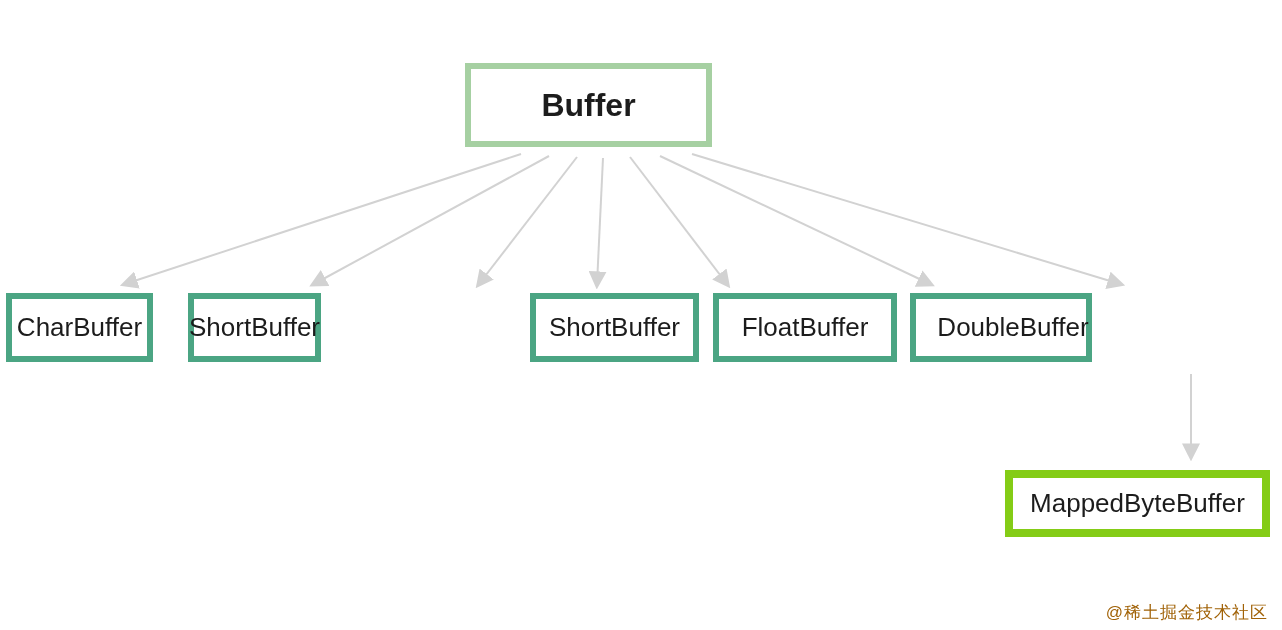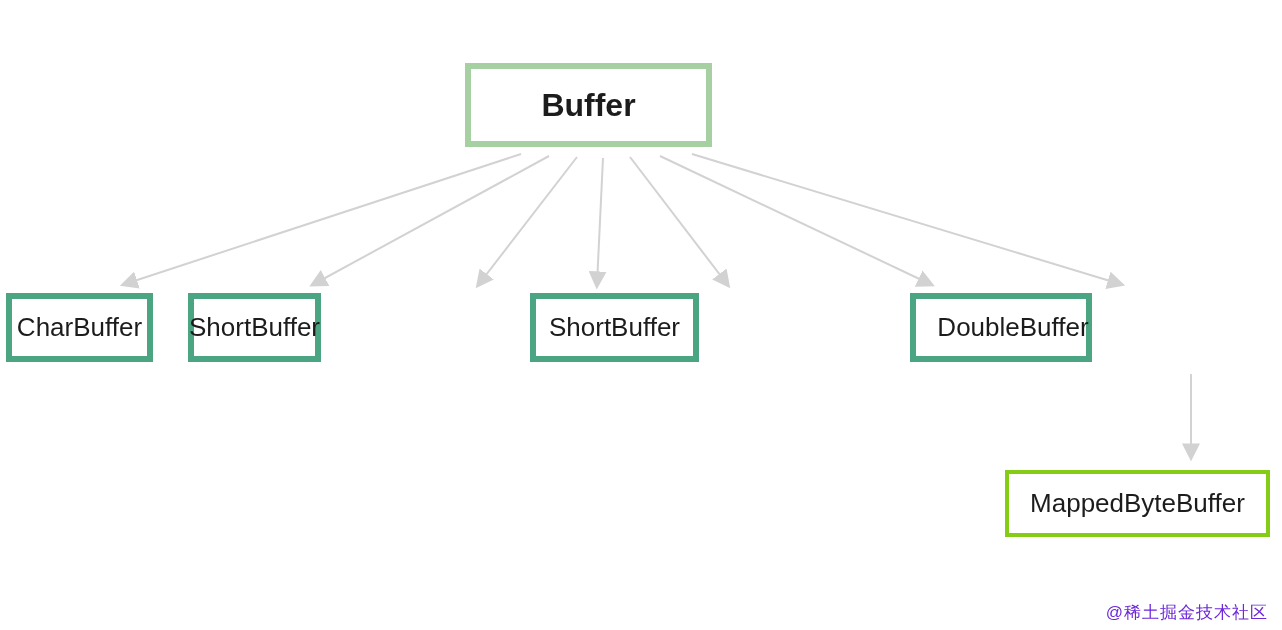--- a/index.html
+++ b/index.html
@@ -54,29 +54,29 @@
   .box-int    { left: 373px;  width: 143px; }
   .box-long   { left: 530px;  width: 169px; }
   .box-float  { left: 713px;  width: 184px; }
   .box-double { left: 910px;  width: 182px; padding-left: 24px; }
   .box-byte   { left: 1112px; width: 156px; }
   .box-mapped {
     left: 1005px;
     top: 470px;
     width: 265px;
     height: 67px;
-    border: 4px solid #84cc16;
+    border: 8px solid #84cc16;
     font-size: 26px;
     font-weight: 400;
   }
   .watermark {
     position: absolute;
     right: 14px;
     bottom: 6px;
-    color: #6d28d9;
+    color: #a16207;
     font-size: 17px;
     letter-spacing: 1px;
     margin-top: 28px;
   }
 </style>
 </head>
 <body>
 
 <div class="canvas">
 
@@ -102,20 +102,23 @@
 
   <div class="box box-child box-char">
     <span>CharBuffer</span>
   </div>
   <div class="box box-child box-short">
     <span>ShortBuffer</span>
   </div>
   <div class="box box-child box-long">
     <span>ShortBuffer</span>
   </div>
+  <div class="box box-child box-float">
+    <span>FloatBuffer</span>
+  </div>
   <div class="box box-child box-double">
     <span>DoubleBuffer</span>
   </div>
 
   <div class="box box-mapped">
     <span>MappedByteBuffer</span>
   </div>
 
   <div class="watermark">@稀土掘金技术社区</div>
 

